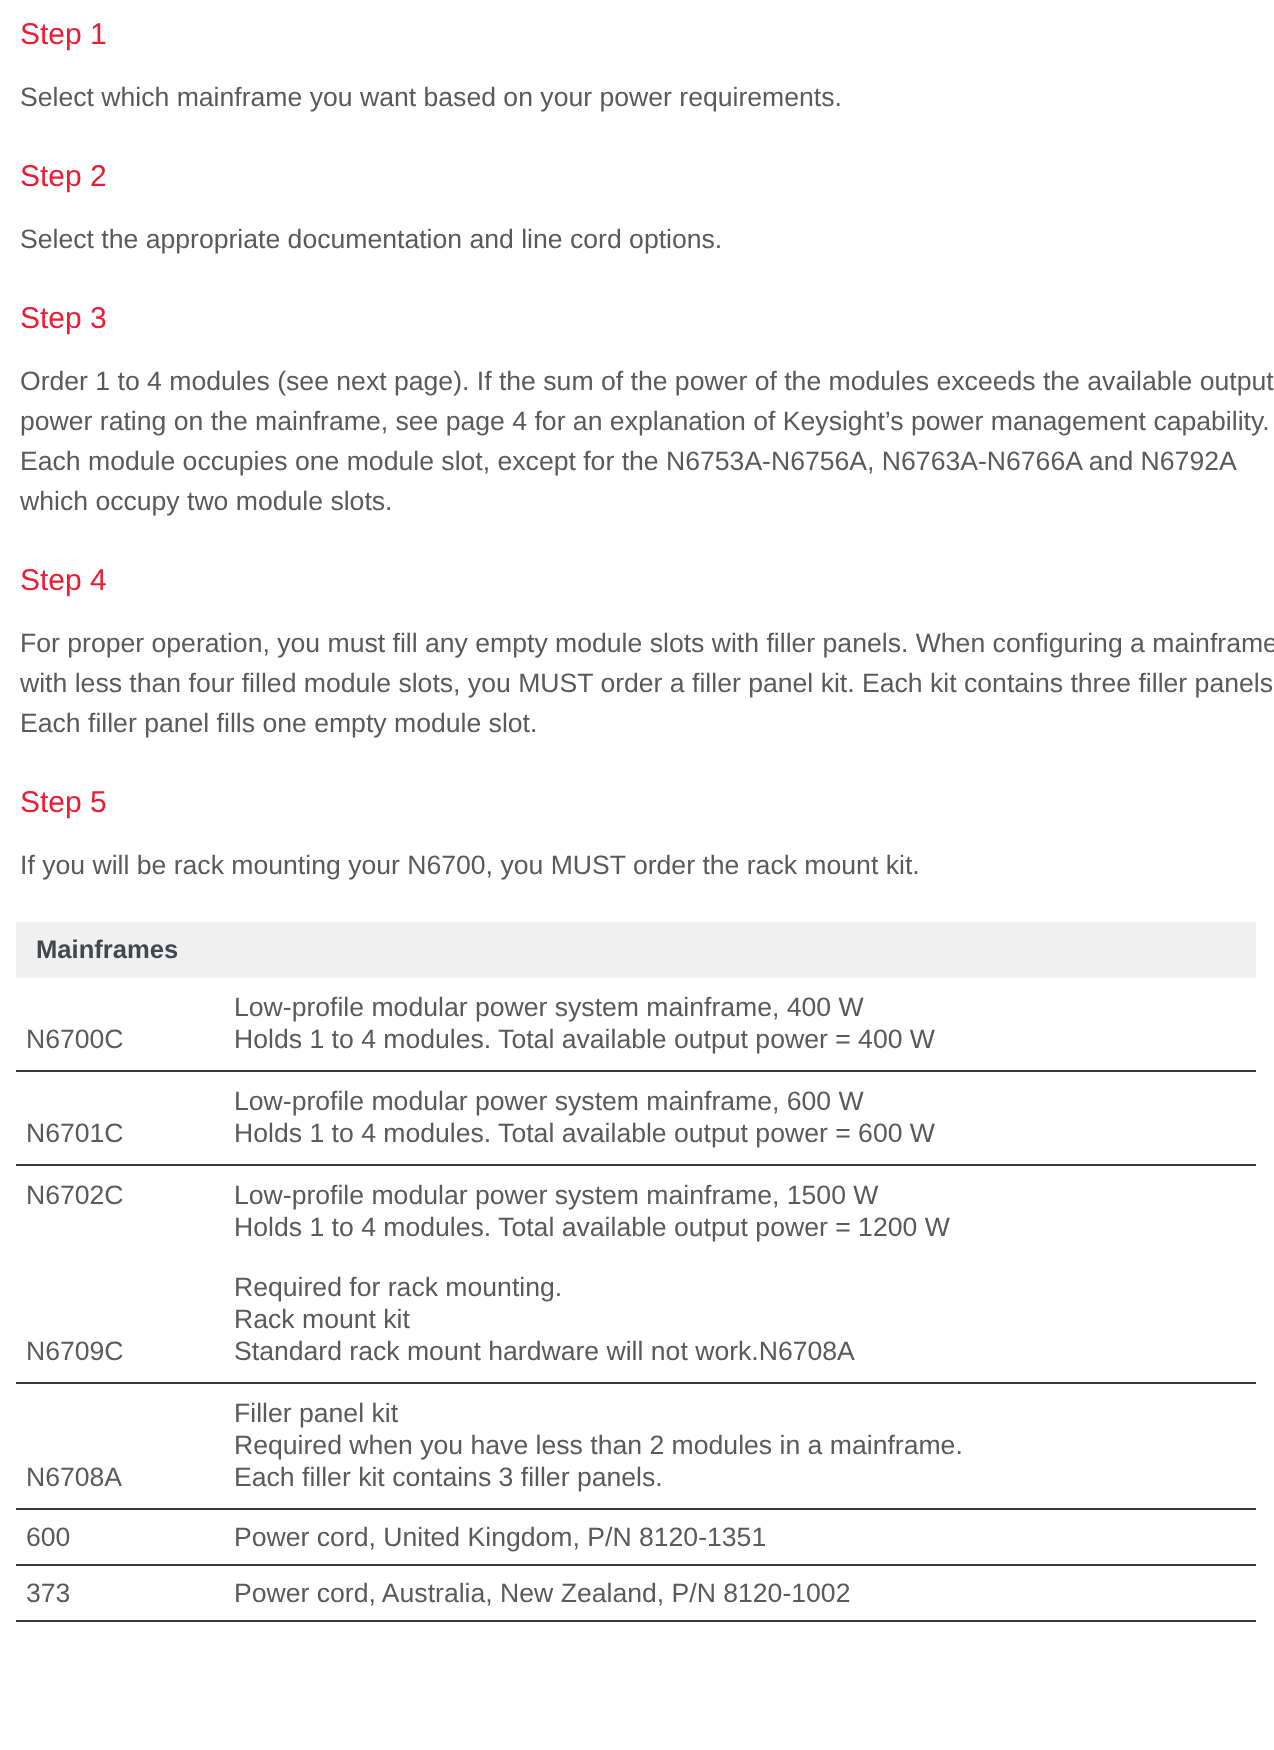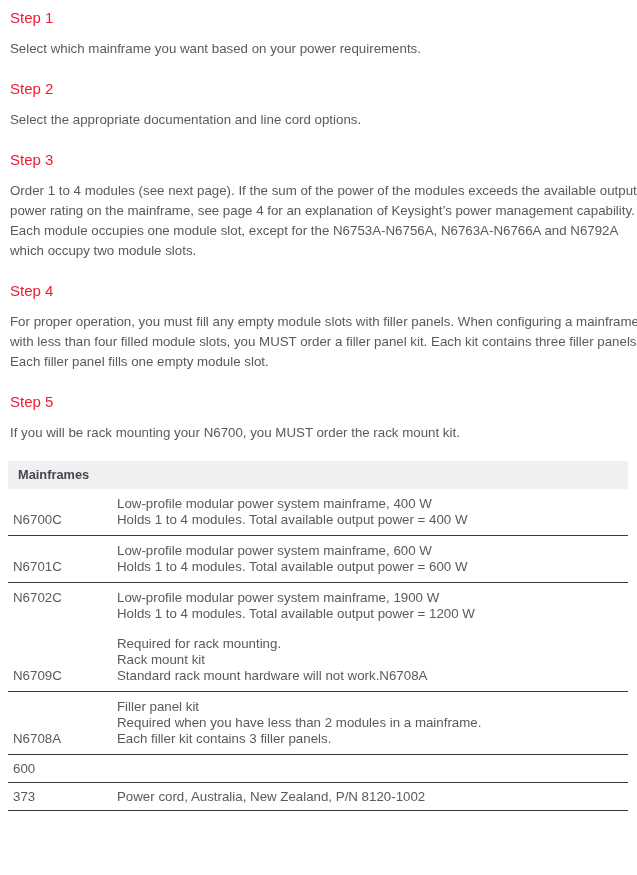--- a/index.html
+++ b/index.html
@@ -90,21 +90,21 @@
     <div class="part-cell">N6701C</div>
     <div class="desc-cell">
       <span class="desc-line">Low-profile modular power system mainframe, 600 W</span>
       <span class="desc-line">Holds 1 to 4 modules. Total available output power = 600 W</span>
     </div>
   </div>
 
   <div class="trow">
     <div class="part-cell">N6702C</div>
     <div class="desc-cell">
-      <span class="desc-line">Low-profile modular power system mainframe, 1900 W</span>
+      <span class="desc-line">Low-profile modular power system mainframe, 1500 W</span>
       <span class="desc-line">Holds 1 to 4 modules. Total available output power = 1200 W</span>
     </div>
   </div>
 
 
   <div class="trow bordered">
     <div class="part-cell">N6709C</div>
     <div class="desc-cell">
       <span class="desc-line">Required for rack mounting.</span>
       <span class="desc-line">Rack mount kit</span>
@@ -117,20 +117,23 @@
     <div class="desc-cell">
       <span class="desc-line">Filler panel kit</span>
       <span class="desc-line">Required when you have less than 2 modules in a mainframe.</span>
       <span class="desc-line">Each filler kit contains 3 filler panels.</span>
     </div>
   </div>
 
 
   <div class="trow bordered single">
     <div class="part-cell">600</div>
+    <div class="desc-cell">
+      <span class="desc-line">Power cord, United Kingdom, P/N 8120-1351</span>
+    </div>
   </div>
 
   <div class="trow bordered single">
     <div class="part-cell">373</div>
     <div class="desc-cell">
       <span class="desc-line">Power cord, Australia, New Zealand, P/N 8120-1002</span>
     </div>
   </div>
 
 </div>

